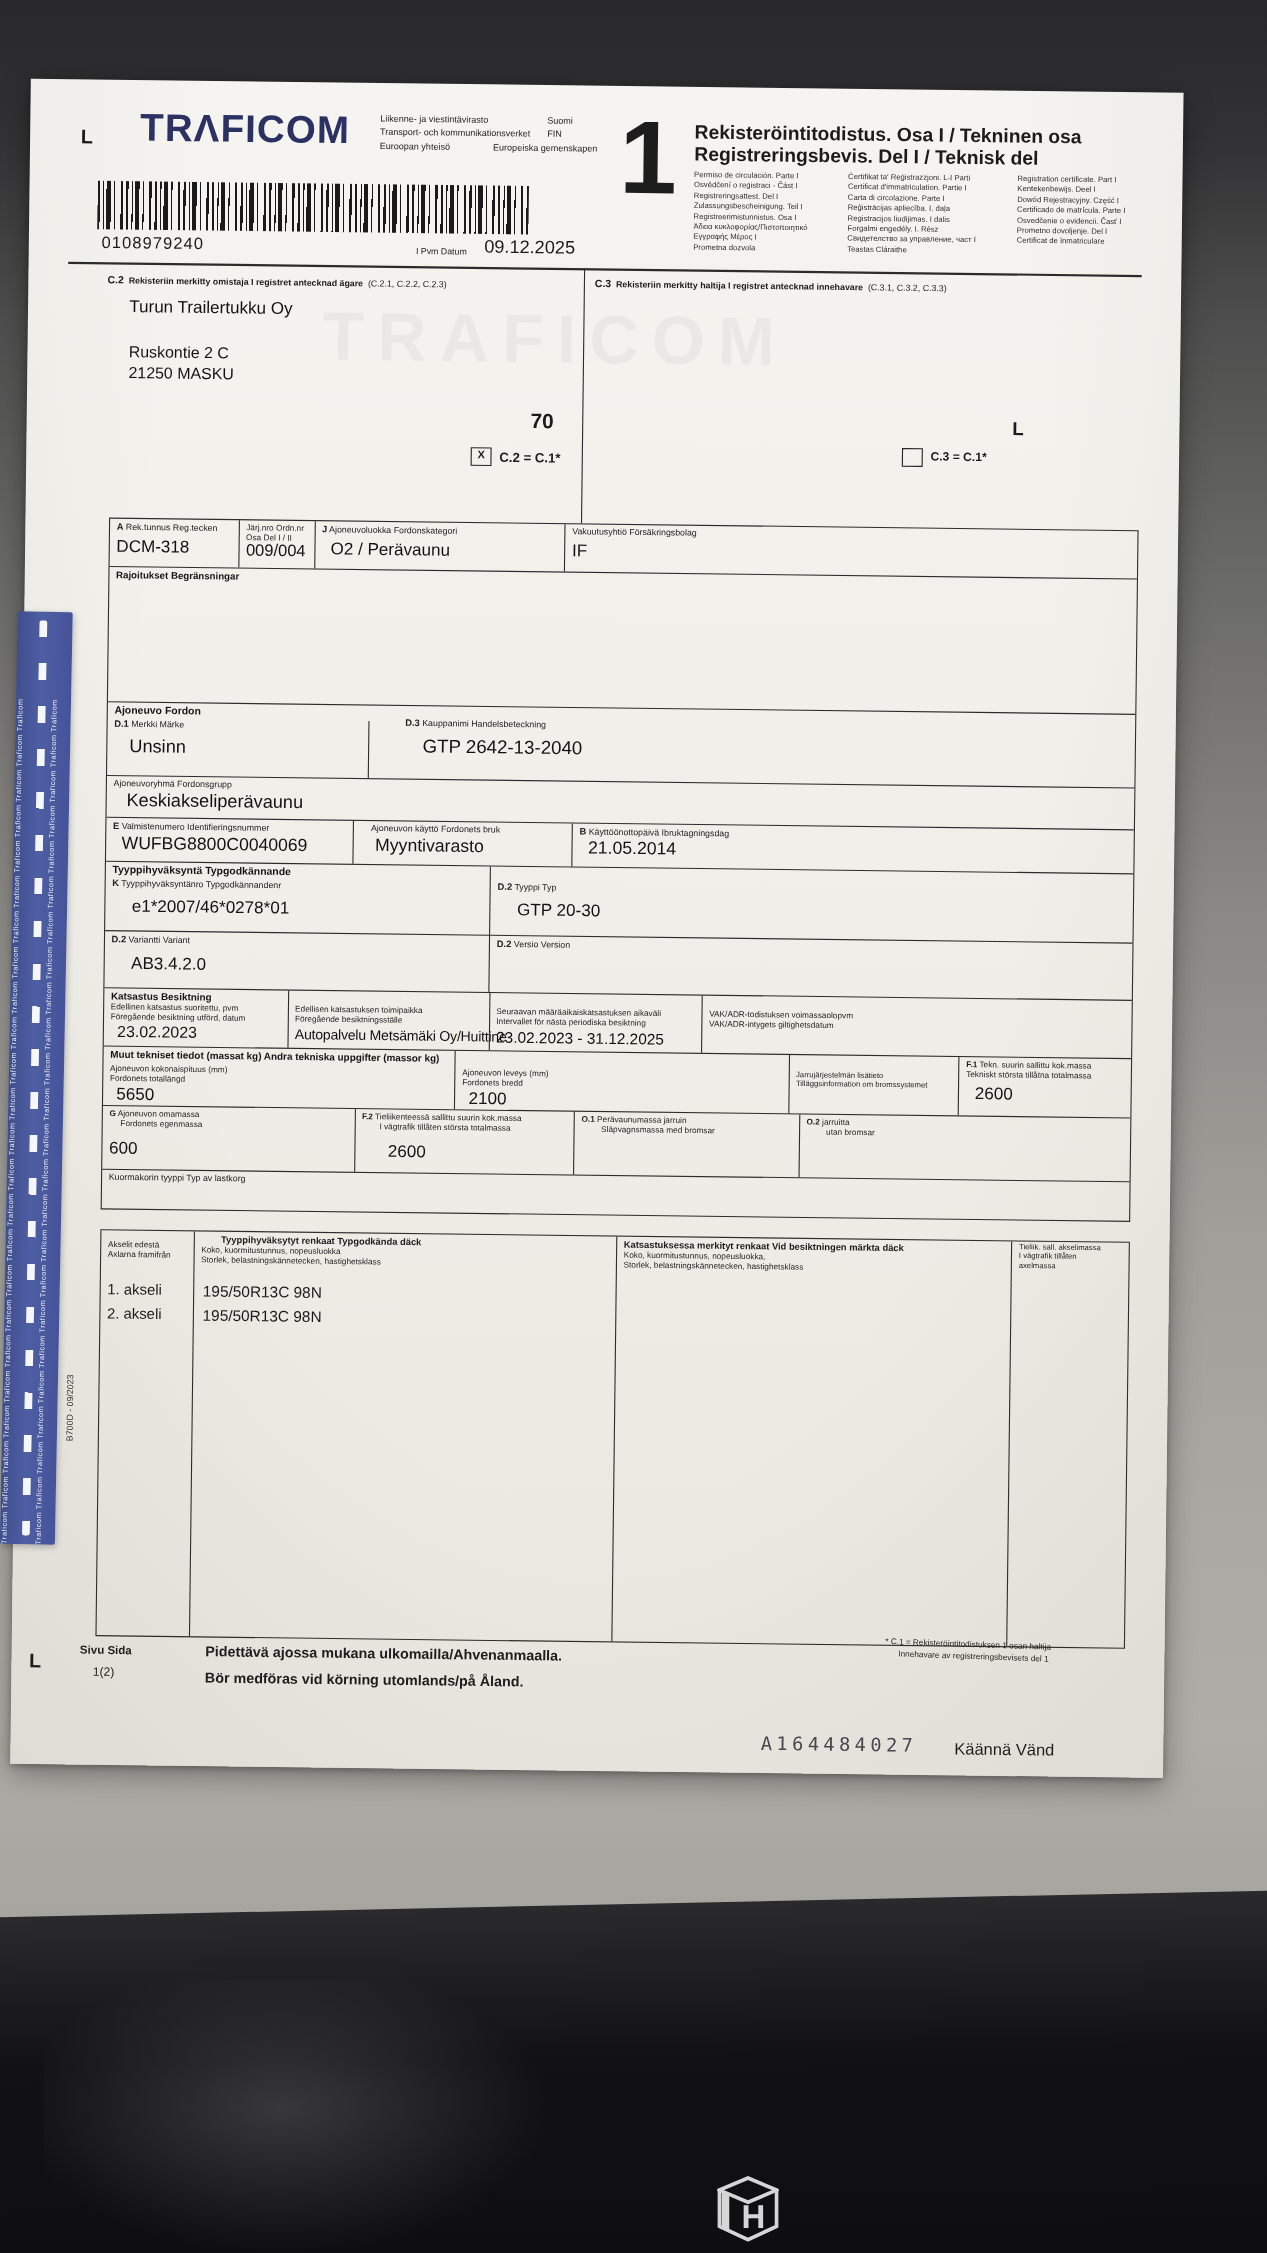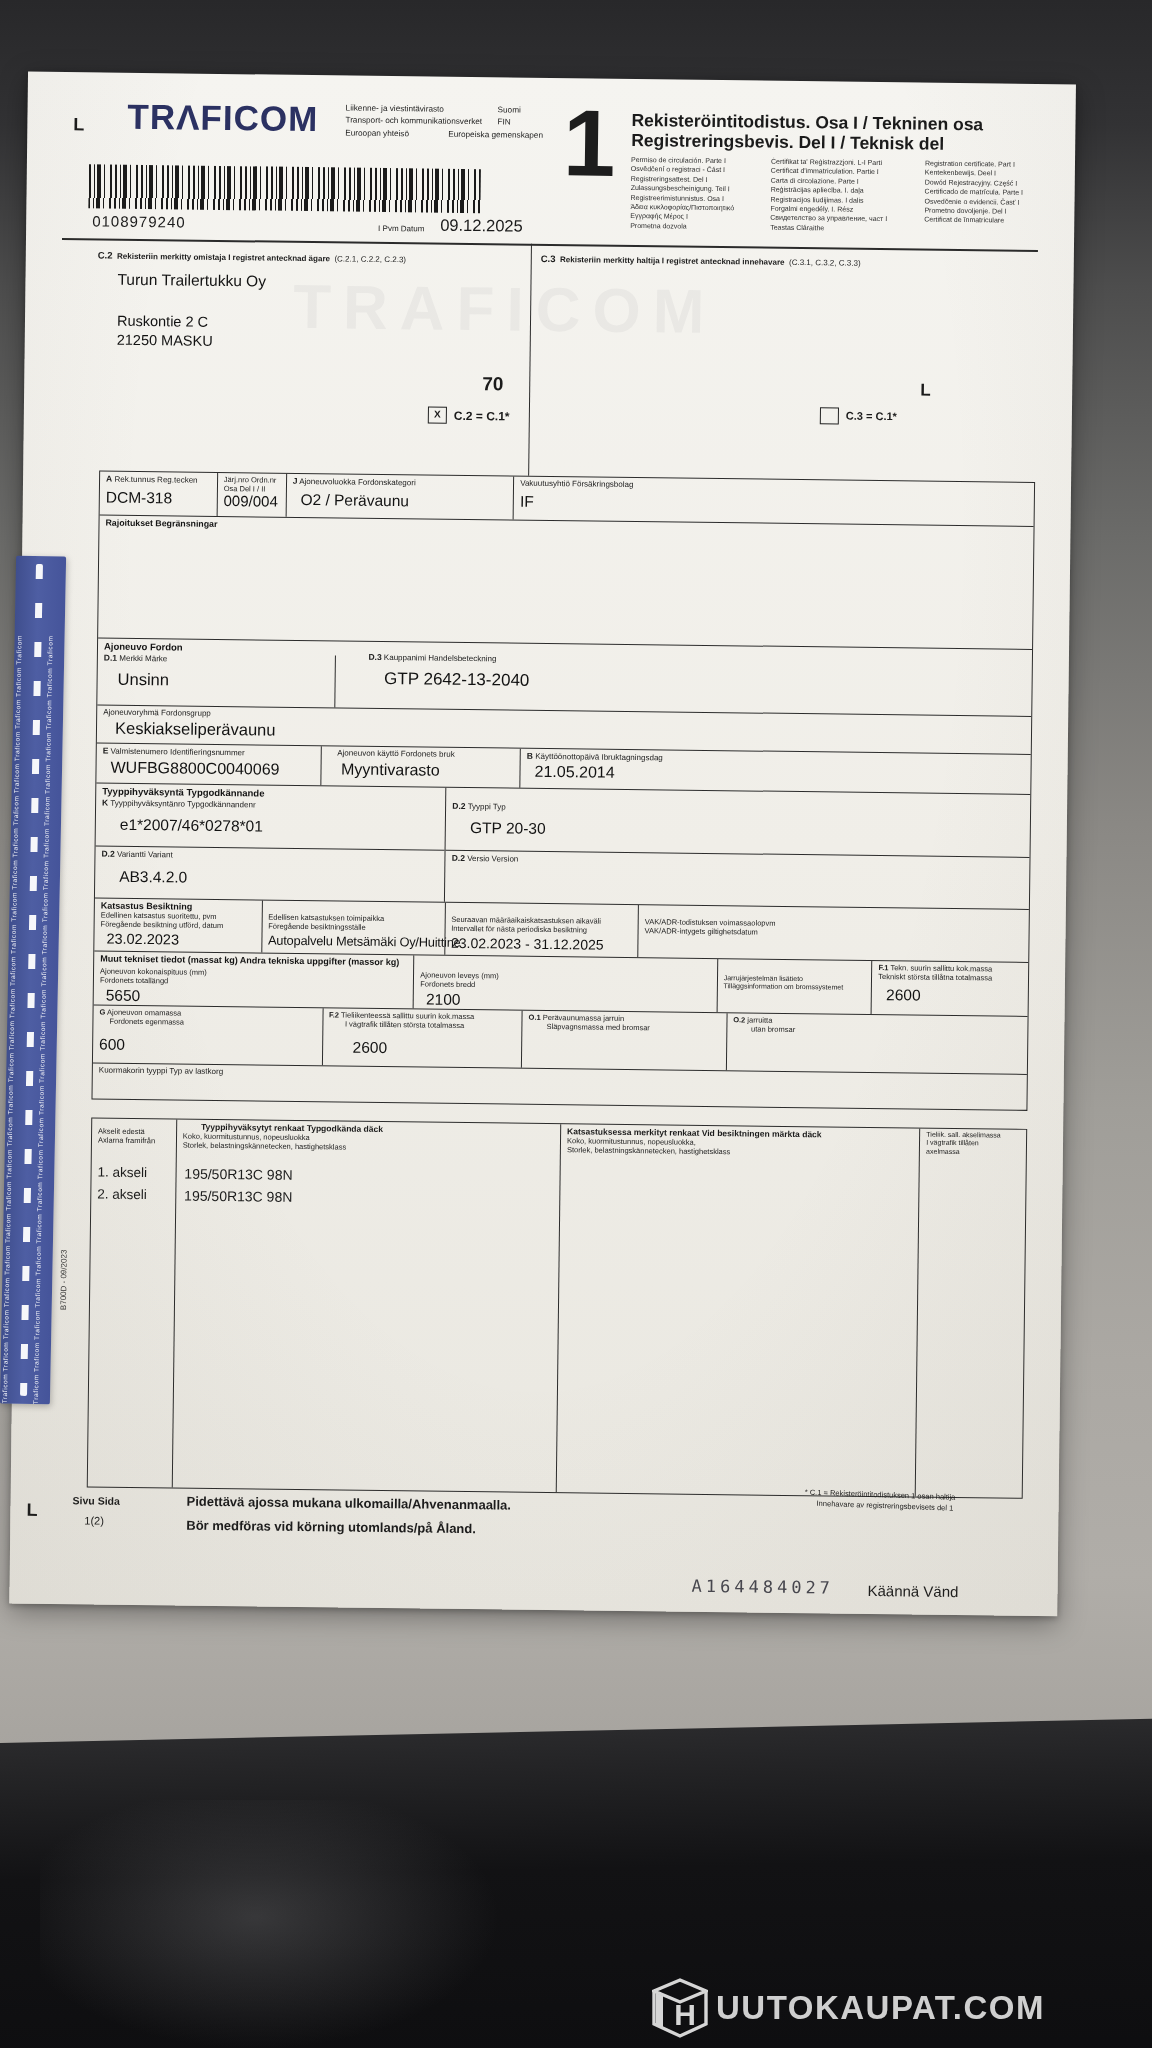--- a/index.html
+++ b/index.html
@@ -354,15 +354,14 @@
     <div class="txtcol" style="left:32px;">Traficom Traficom Traficom Traficom Traficom Traficom Traficom Traficom Traficom Traficom Traficom Traficom Traficom Traficom Traficom Traficom Traficom Traficom Traficom Traficom Traficom Traficom Traficom Traficom</div>
   </div>
 
   <div class="sitelogo">
     <svg width="56" height="60" viewBox="0 0 56 60">
       <polygon points="28,2 54,13 28,24 2,13" fill="none" stroke="#d6d6d6" stroke-width="3.4"></polygon>
       <polyline points="2,13 2,46 28,58 54,46 54,13" fill="none" stroke="#d6d6d6" stroke-width="3.4"></polyline>
       <polygon points="4,15 11,18 11,50 4,47" fill="#d6d6d6"></polygon>
       <text x="33" y="47" font-family="Liberation Sans, sans-serif" font-size="30" font-weight="bold" fill="#d6d6d6" text-anchor="middle">H</text>
     </svg>
-    <span class="t">UUTOKAUPAT.COM</span>
   </div>
 </div>
 
 </body></html>

